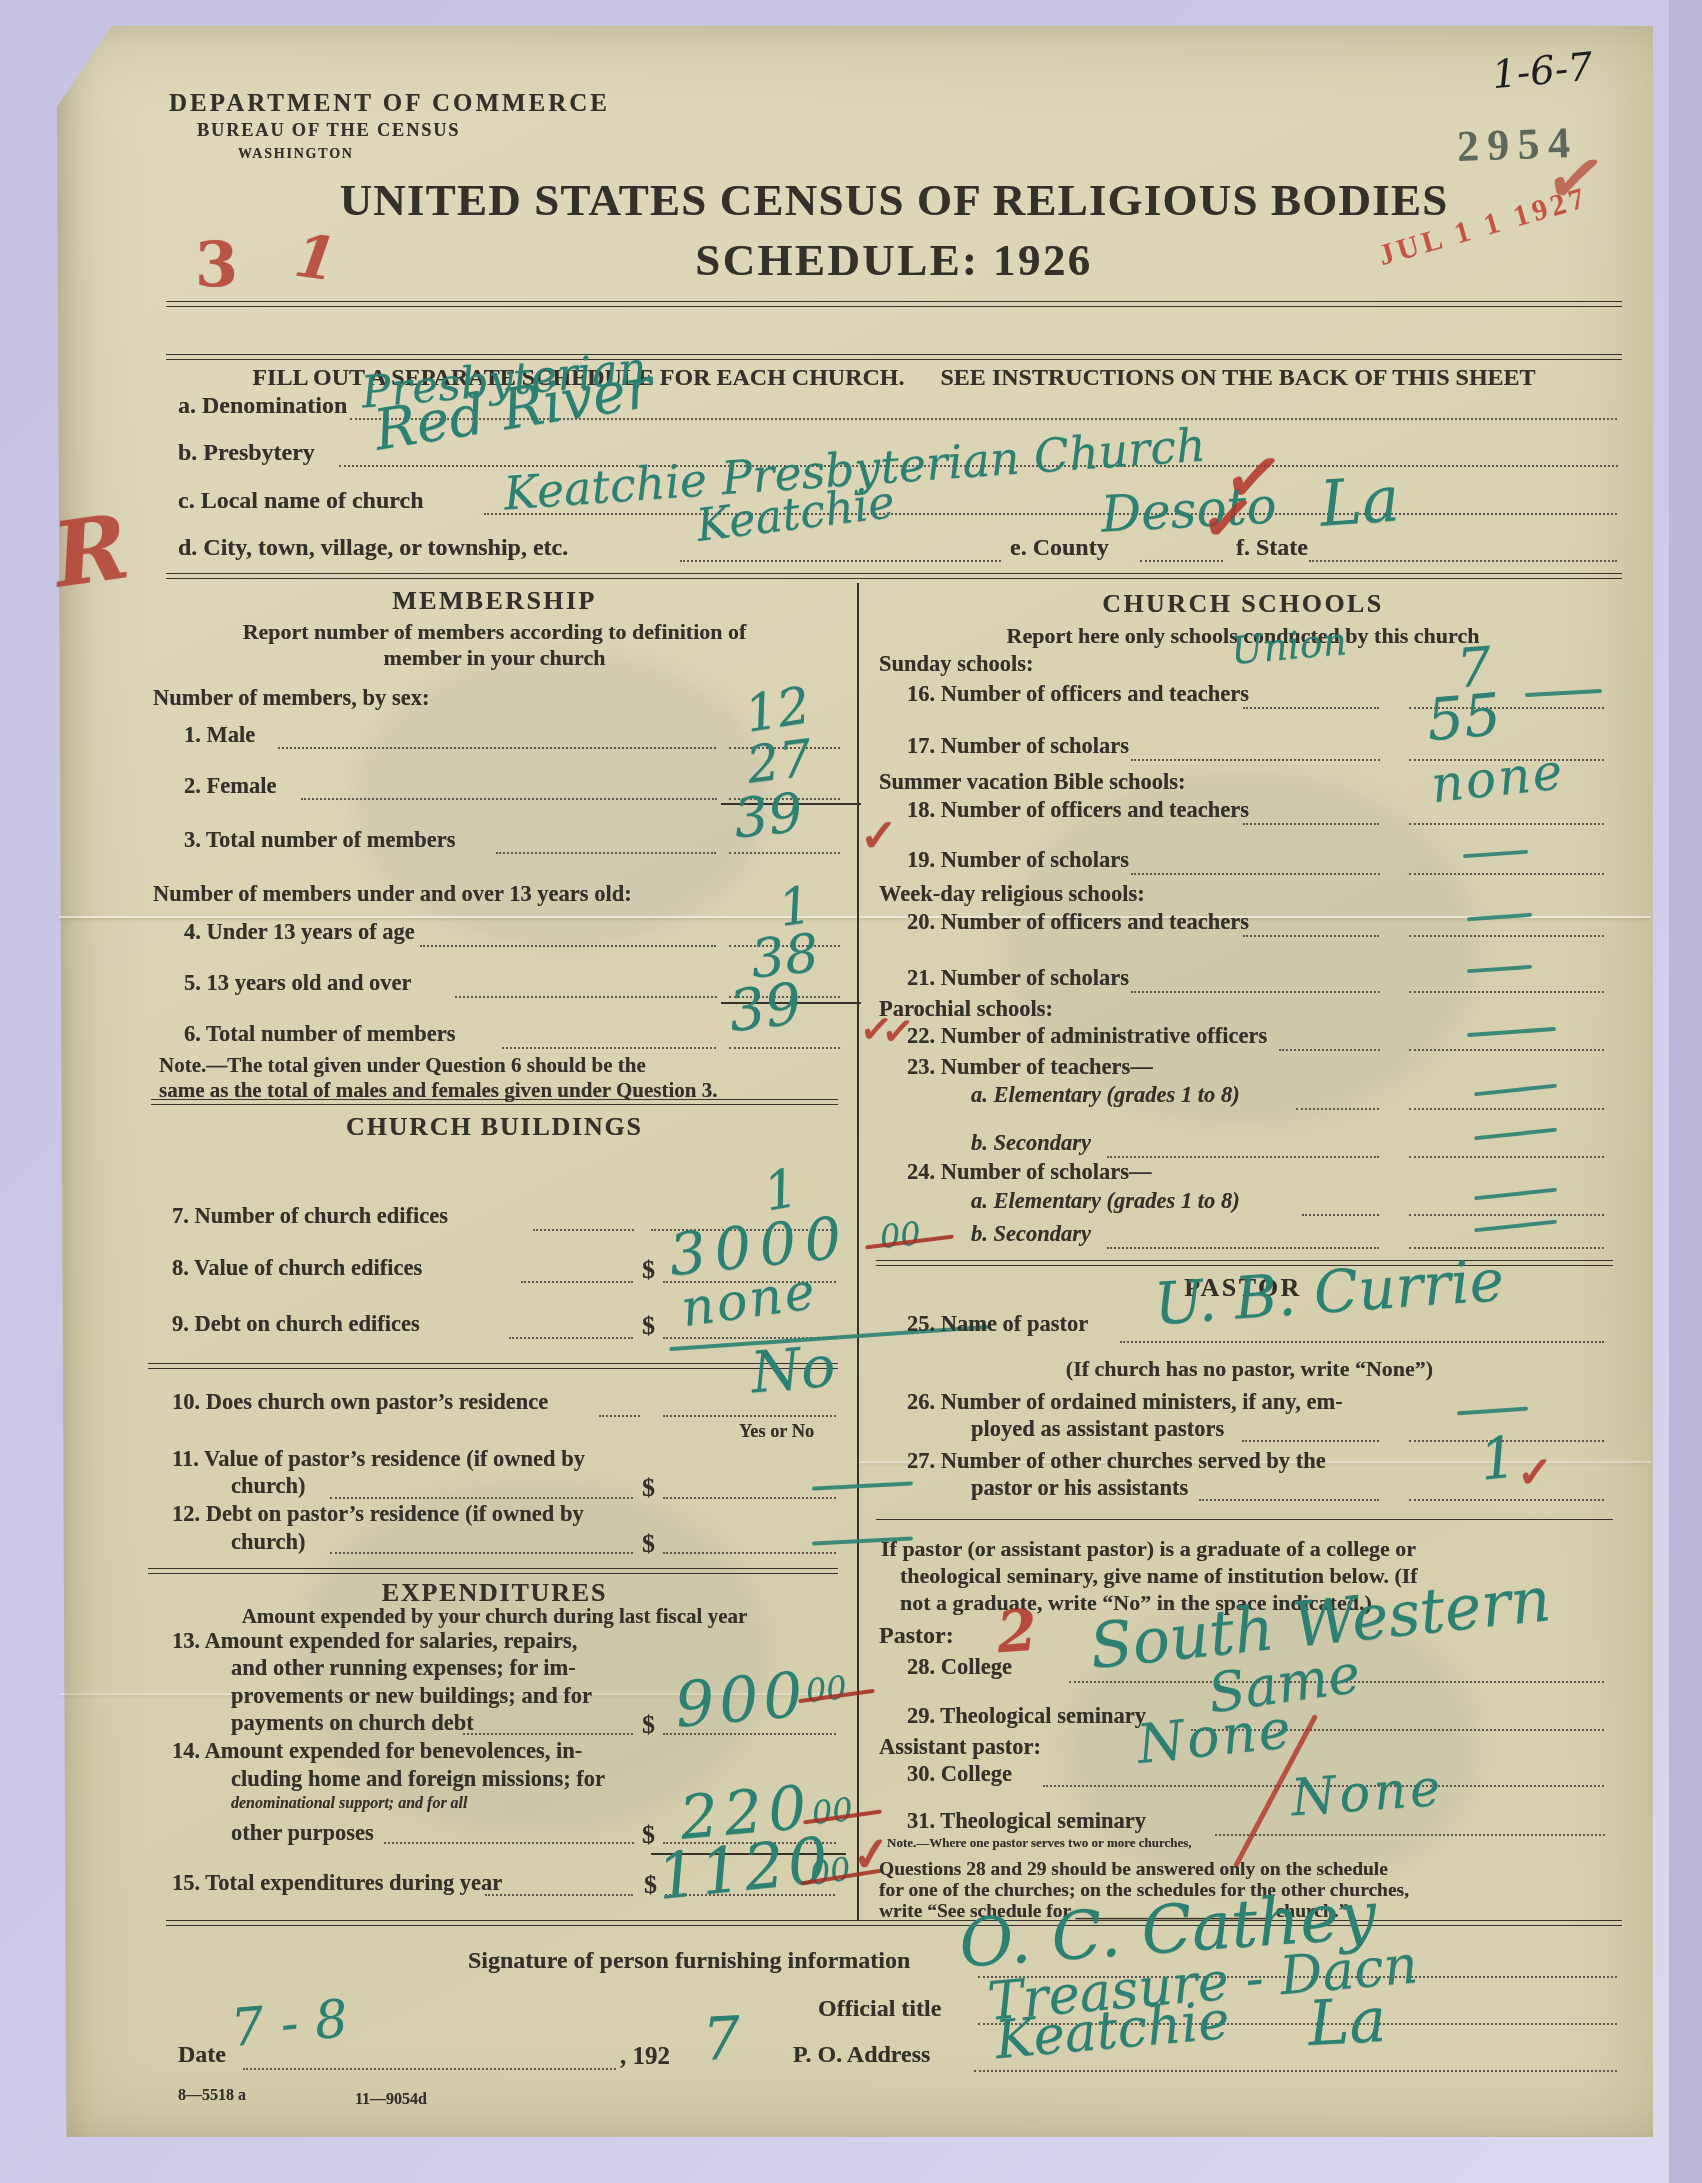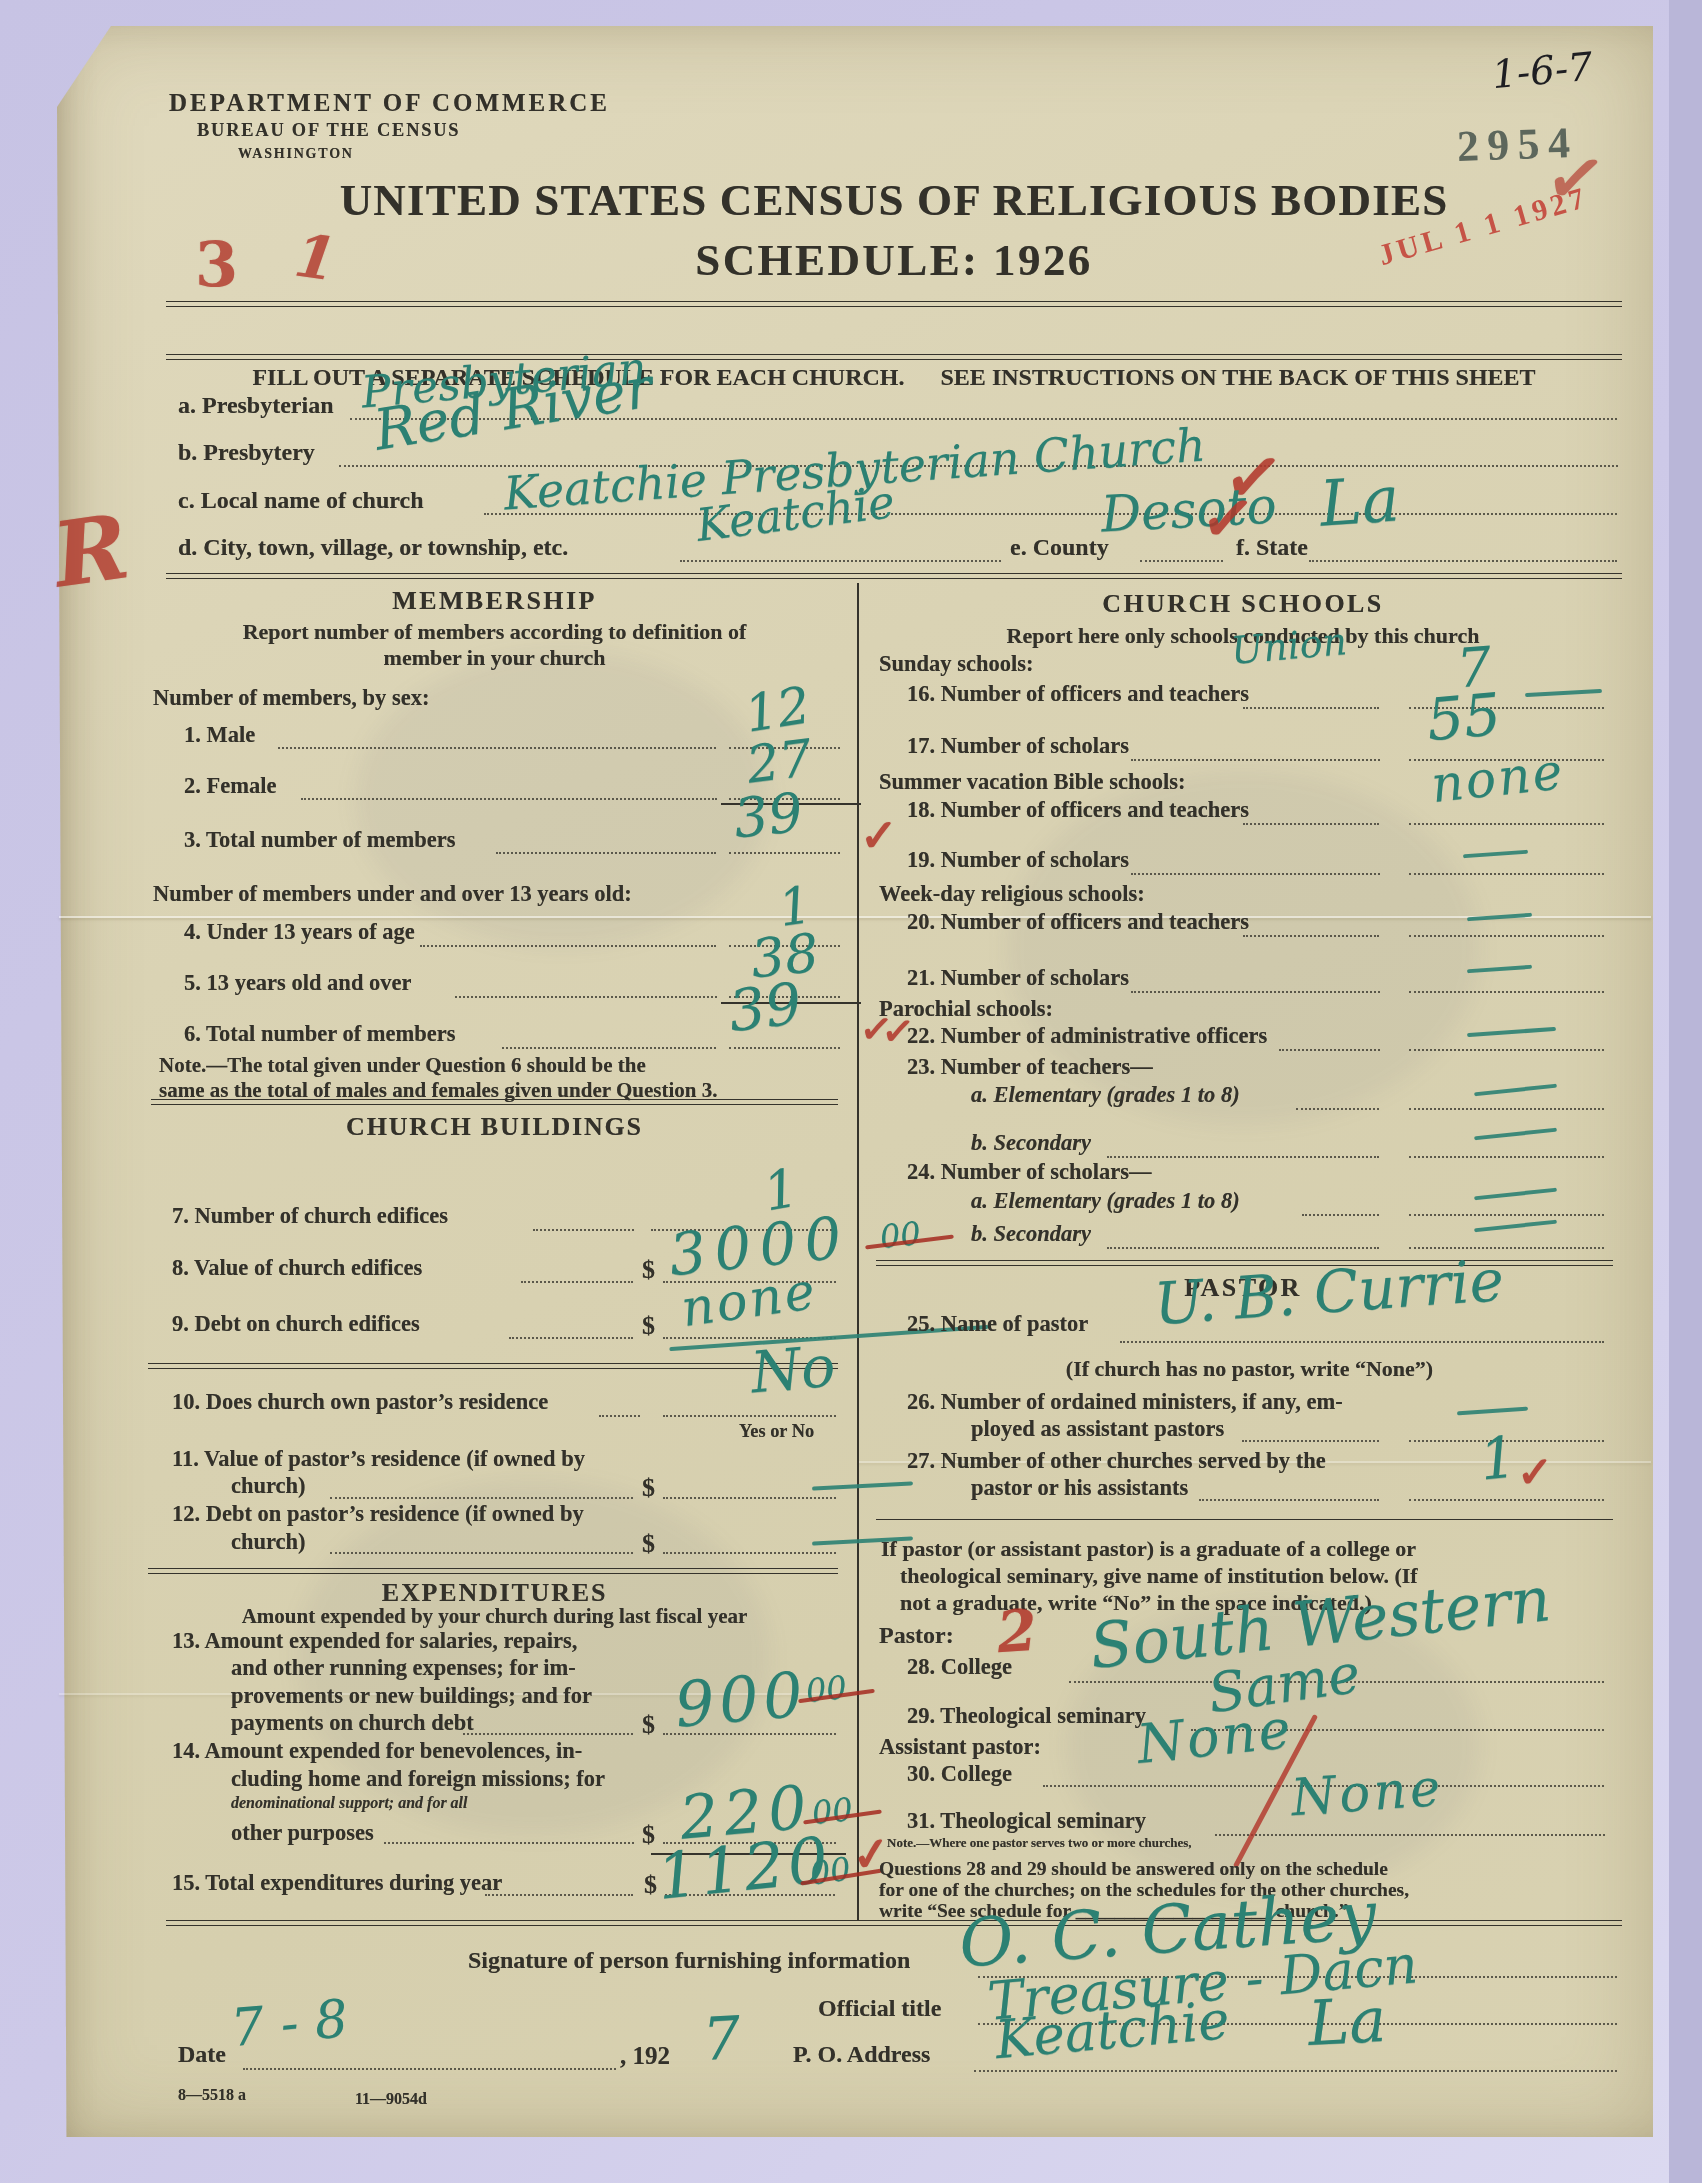--- a/index.html
+++ b/index.html
@@ -55,21 +55,21 @@
   <div class="t print ctr" style="left:166px;top:236px;width:1456px;font-size:45px;font-weight:700;letter-spacing:2.4px;">SCHEDULE: 1926</div>
 
   <div class="t red" style="left:195px;top:232px;font-size:62px;font-style:normal;opacity:.8;">3</div>
   <div class="t red" style="left:295px;top:226px;font-size:59px;opacity:.8;transform:rotate(8deg);">1</div>
   <div class="t red" style="left:54px;top:503px;font-size:89px;opacity:.8;transform:rotate(-8deg);">R</div>
 
   <div class="drule" style="left:166px;top:301px;width:1456px;"></div>
   <div class="t print" style="left:166px;top:323px;width:1456px;font-size:24px;font-weight:700;text-align:center;margin-top:42px;"><span>FILL OUT A SEPARATE SCHEDULE FOR EACH CHURCH.</span><span style="display:inline-block;width:36px;"></span><span>SEE INSTRUCTIONS ON THE BACK OF THIS SHEET</span></div>
   <div class="drule" style="left:166px;top:354px;width:1456px;"></div>
 
-  <div class="t print" style="left:178px;top:393px;font-size:24px;">a. Presbyterian</div>
+  <div class="t print" style="left:178px;top:393px;font-size:24px;">a. Denomination</div>
   <div class="leader" style="left:350px;top:418px;width:1267px;"></div>
   <div class="t hw" style="left:361px;top:356px;font-size:44px;transform:rotate(-5deg);">Presbyterian</div>
 
   <div class="t print" style="left:178px;top:440px;font-size:24px;">b. Presbytery</div>
   <div class="leader" style="left:339px;top:465px;width:1279px;"></div>
   <div class="t hw" style="left:373px;top:379px;font-size:56px;transform:rotate(-9deg);">Red River</div>
 
   <div class="t print" style="left:178px;top:488px;font-size:24px;">c. Local name of church</div>
   <div class="leader" style="left:484px;top:513px;width:1133px;"></div>
   <div class="t hw" style="left:503px;top:445px;font-size:46px;transform:rotate(-4deg);">Keatchie Presbyterian Church</div>

